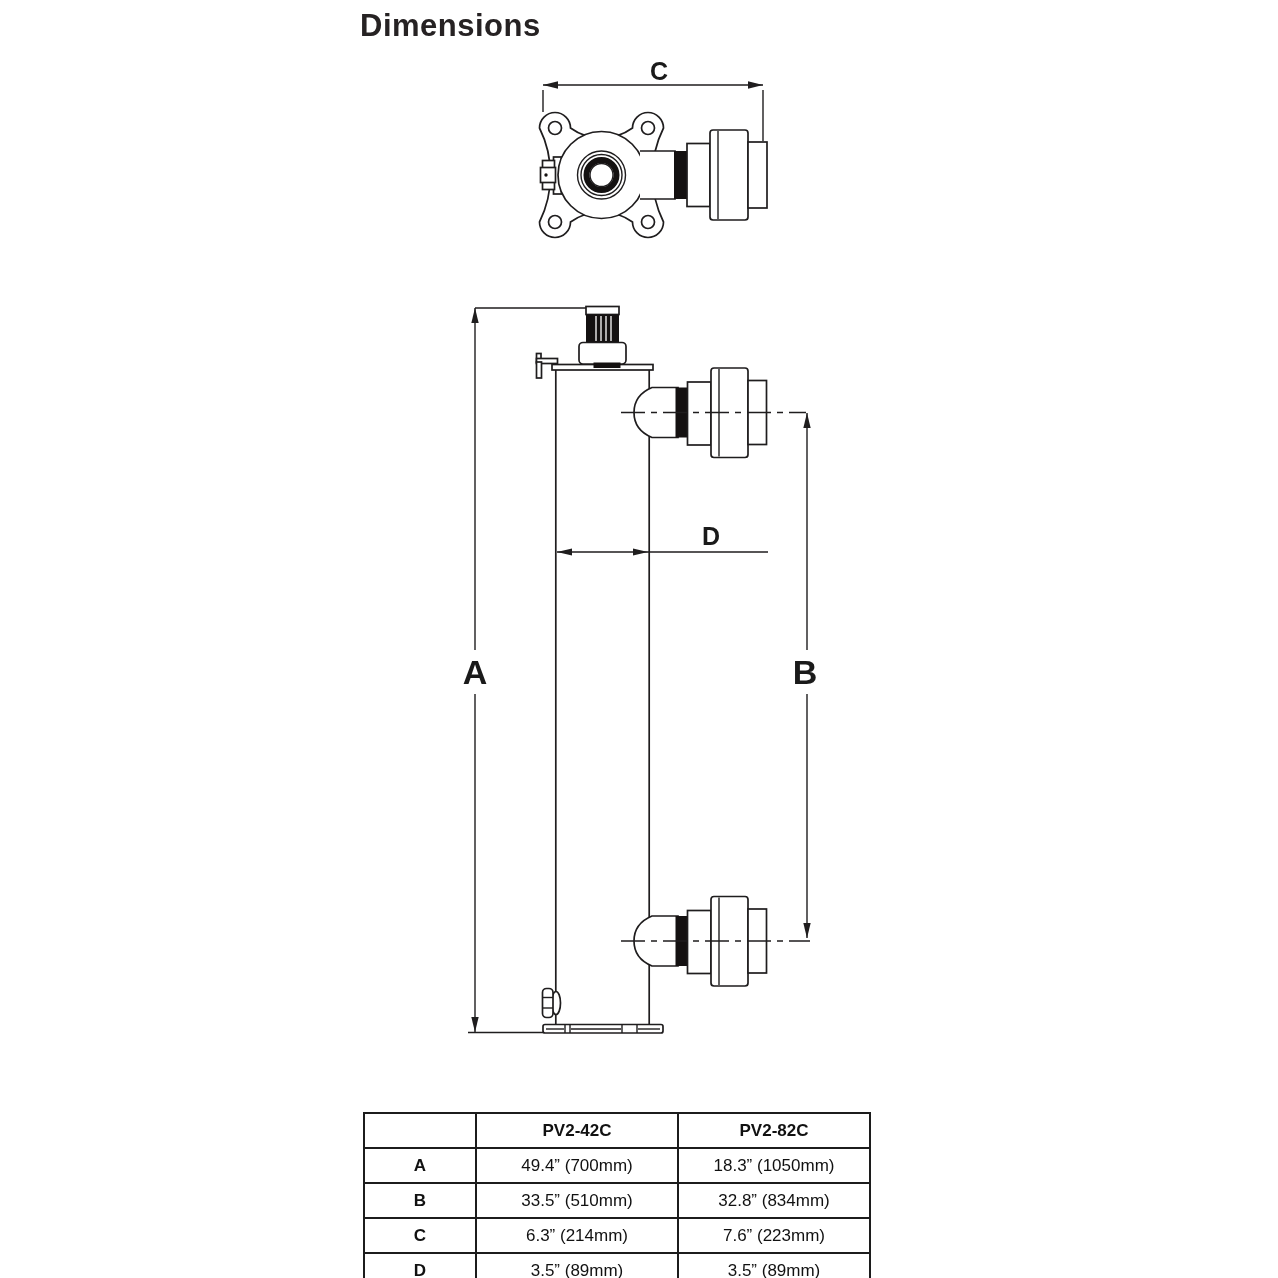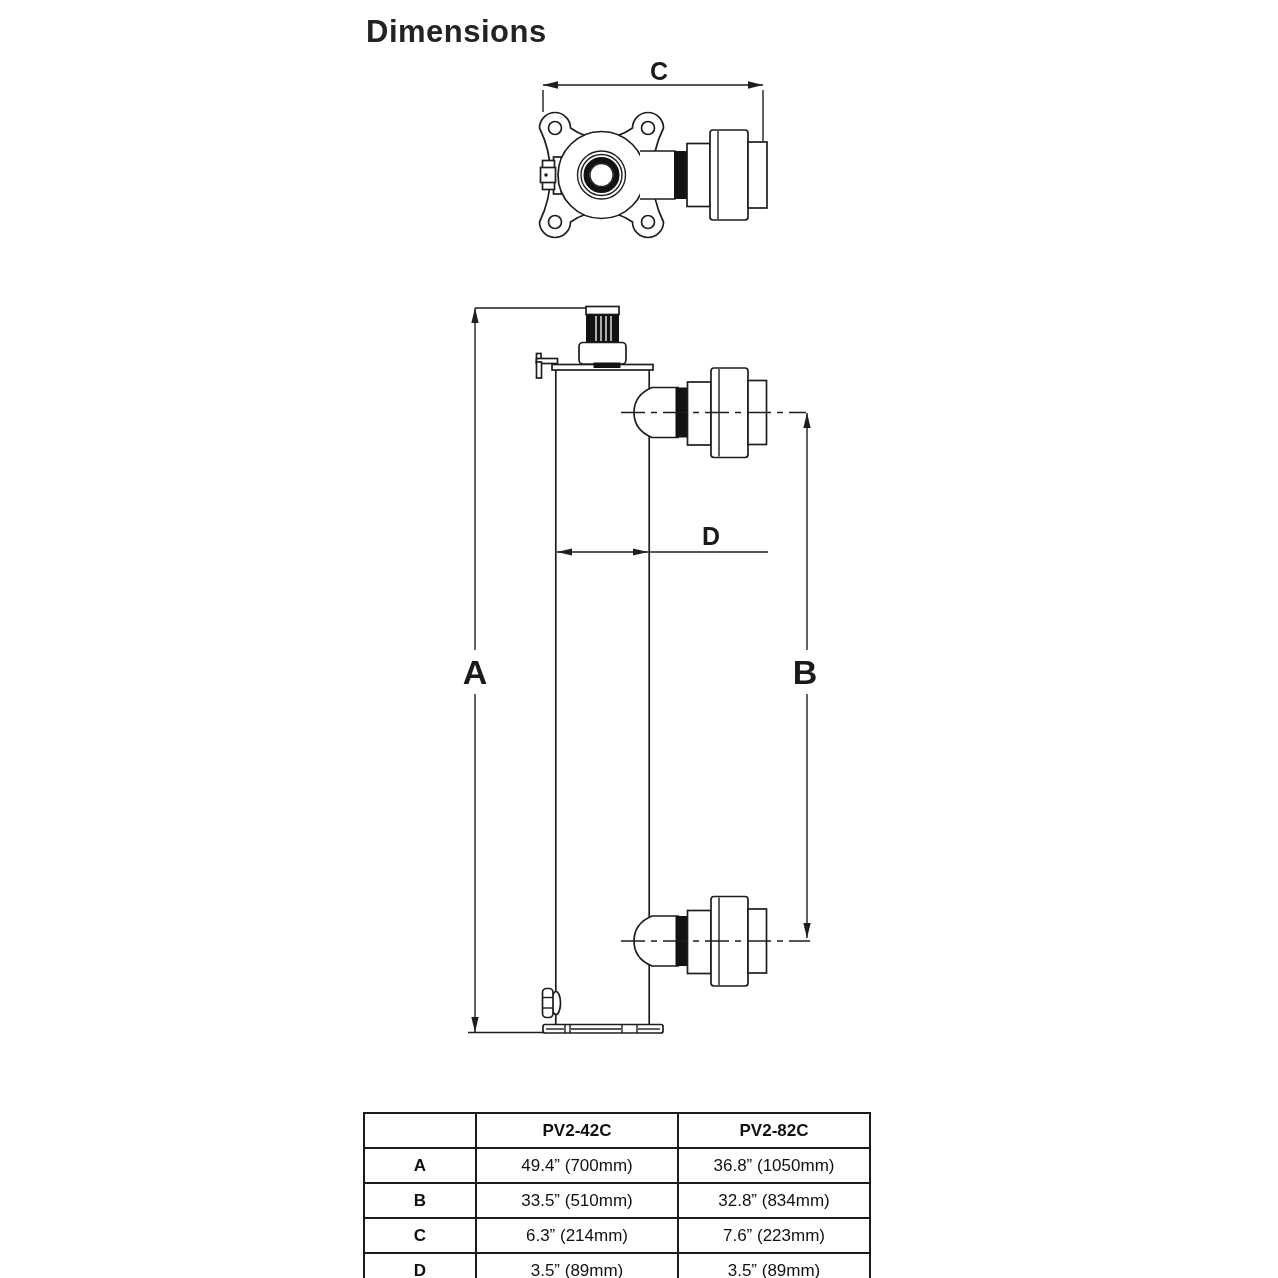--- a/index.html
+++ b/index.html
@@ -1,21 +1,21 @@
 <!DOCTYPE html>
 <html><head>
 <meta charset="utf-8">
 <style>
   html,body{margin:0;padding:0;}
   body{
     width:1278px;height:1278px;position:relative;background:#ffffff;
     font-family:"Liberation Sans",sans-serif;color:#1a1a1a;overflow:hidden;
   }
   .page-title{
-    position:absolute;left:354px;top:2px;margin:12px;
+    position:absolute;left:354px;top:2px;margin:6px;
     font-size:31px;font-weight:800;letter-spacing:.5px;color:#262223;text-align:center;
   }
   svg.drawing{position:absolute;left:0;top:0;}
   svg .ln{stroke:#1f1d1e;stroke-width:1.7;fill:none;}
   svg .lnthin{stroke:#1f1d1e;stroke-width:1.4;fill:none;}
   svg .dim{stroke:#1f1d1e;stroke-width:1.4;fill:none;}
   svg .wfill{fill:#ffffff;stroke:#1f1d1e;stroke-width:1.7;}
   svg .dfill{fill:#141111;stroke:none;}
   svg .arrow{fill:#1f1d1e;stroke:none;}
   svg .dimlabel{font-family:"Liberation Sans",sans-serif;font-weight:700;fill:#1a1a1a;text-anchor:middle;}
@@ -198,21 +198,21 @@
     <tr>
       <th></th>
       <th>PV2-42C</th>
       <th>PV2-82C</th>
     </tr>
   </thead>
   <tbody>
     <tr>
       <td class="rowlabel">A</td>
       <td>49.4” (700mm)</td>
-      <td>36.8” (1050mm)</td>
+      <td>18.3” (1050mm)</td>
     </tr>
     <tr>
       <td class="rowlabel">B</td>
       <td>33.5” (510mm)</td>
       <td>32.8” (834mm)</td>
     </tr>
     <tr>
       <td class="rowlabel">C</td>
       <td>6.3” (214mm)</td>
       <td>7.6” (223mm)</td>

